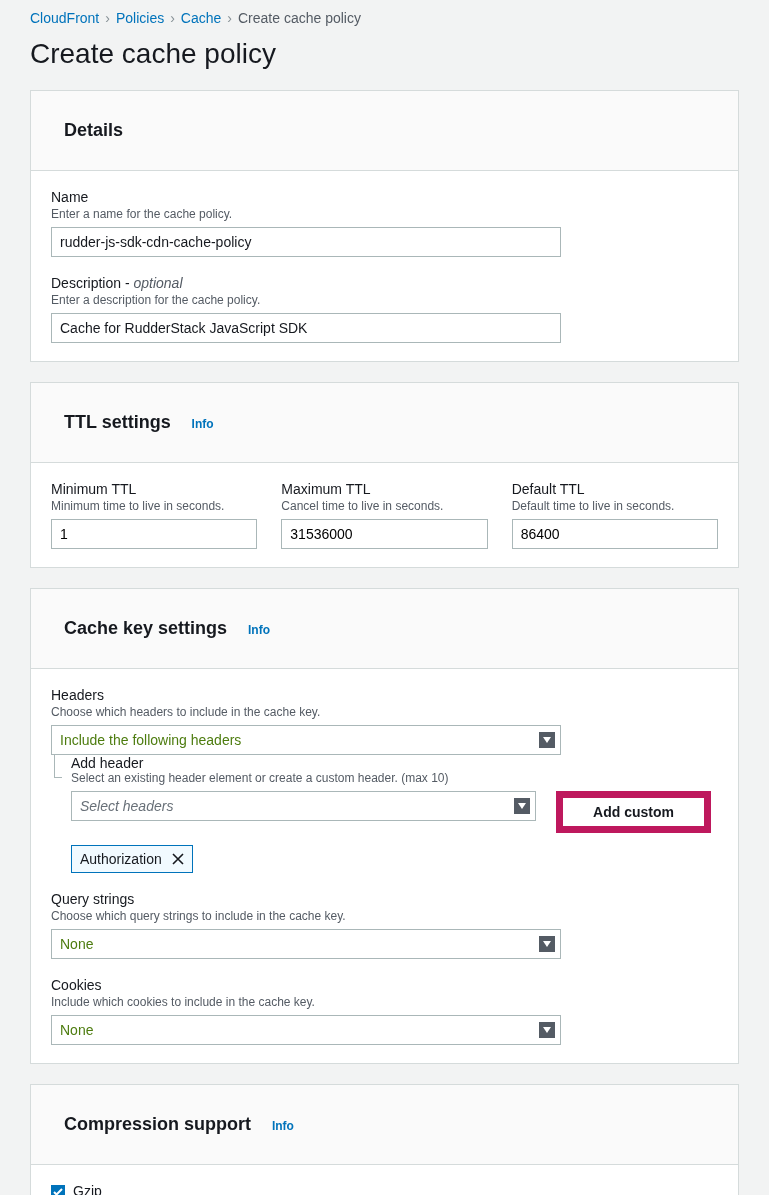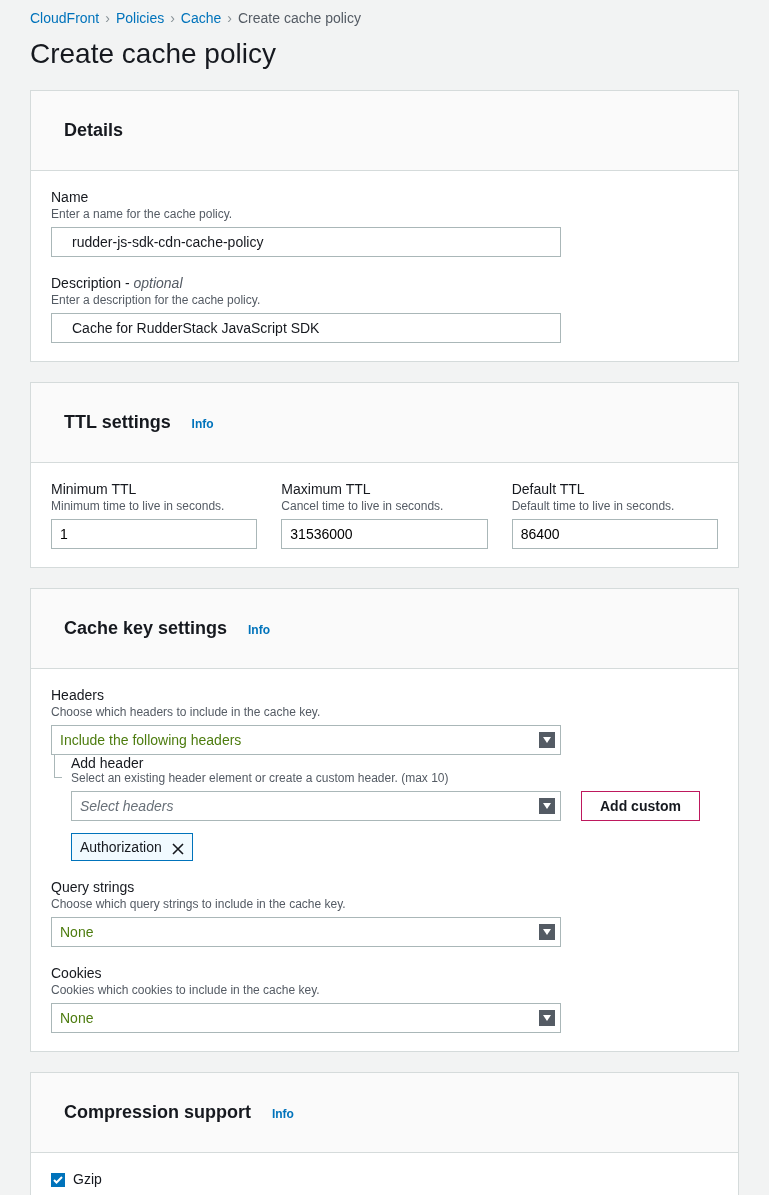--- a/index.html
+++ b/index.html
@@ -22,21 +22,21 @@
   .panel-header h2 { font-size:18px; font-weight:700; margin:13px; display:inline-block;}
   .panel-header .info-link { color:#0073bb; font-size:12px; font-weight:700; margin-left:4px; cursor:pointer;}
   .panel-body { padding: 18px 20px; }
   .field { margin-bottom: 18px; }
   .field:last-child { margin-bottom:0; }
   .field-label { font-size:14px; color:#16191f; margin-bottom:2px; }
   .field-label .optional { font-style: italic; color:#545b64;}
   .field-desc { font-size:12px; color:#545b64; margin-bottom:6px;}
   input.text-input {
     width: 100%; max-width: 510px;
-    padding: 6px 20px;
+    padding: 6px 8px;
     border:1px solid #aab7b8;
     font-size:14px;
     color:#16191f;
     background:#fff;
   }
   .ttl-row { display:flex; gap: 24px; }
   .ttl-col { flex:1; }
   .ttl-col input.num { width:100%; padding:6px 8px; border:1px solid #aab7b8; font-size:14px;}
   .select-wrap { position:relative; max-width:510px;}
   .select {
@@ -64,39 +64,39 @@
     content:''; position:absolute; left:3px; top:0; width:1px; height:22px; background:#aab7b8;
   }
   .subsection::after {
     content:''; position:absolute; left:3px; top:22px; width:8px; height:1px; background:#aab7b8;
   }
   .sub-label { font-size:14px; color:#16191f; }
   .sub-desc { font-size:12px; color:#545b64; margin-bottom:6px;}
   .header-add-row { display:flex; gap:20px; align-items:flex-start; max-width:640px;}
   .header-add-row .select-wrap { flex:1; max-width:490px;}
   .btn {
-    padding:6px 18px;
-    border:1px solid #be185d;
+    padding:6px 30px;
+    border:7px solid #be185d;
     background:#fff;
     font-size:14px;
     font-weight:700;
     color:#16191f;
     cursor:pointer;
     white-space:nowrap;
   }
   .btn-primary {
     background:#a21caf;
     border-color:#ff9900;
     color:#fff;
   }
   .btn-link {
     background:none; border:none; color:#545b64; font-weight:700; font-size:14px; cursor:pointer; padding:6px 14px;
   }
   .token {
-    display:inline-flex; align-items:flex-end;
+    display:inline-flex; align-items:center;
     border:1px solid #0073bb;
     background:#f1faff;
     padding:5px 8px;
     font-size:14px;
     color:#16191f;
     margin-top:12px;
   }
   .token .remove { margin-left:10px; cursor:pointer; color:#16191f; display:flex;}
   .checkbox-row { display:flex; align-items:flex-end; gap:8px; margin-bottom:6px;}
   .cb {
@@ -221,21 +221,21 @@
           <div class="caret">
             <svg width="8" height="6" viewBox="0 0 8 6">
                 <path d="M0 0h8L4 6z"></path>
               </svg>
           </div>
         </div>
       </div>
 
       <div class="field">
         <div class="field-label">Cookies</div>
-        <div class="field-desc">Cookies which cookies to include in the cache key.</div>
+        <div class="field-desc">Include which cookies to include in the cache key.</div>
         <div class="select-wrap">
           <div class="select">None</div>
           <div class="caret">
             <svg width="8" height="6" viewBox="0 0 8 6">
                 <path d="M0 0h8L4 6z"></path>
               </svg>
           </div>
         </div>
       </div>
 

